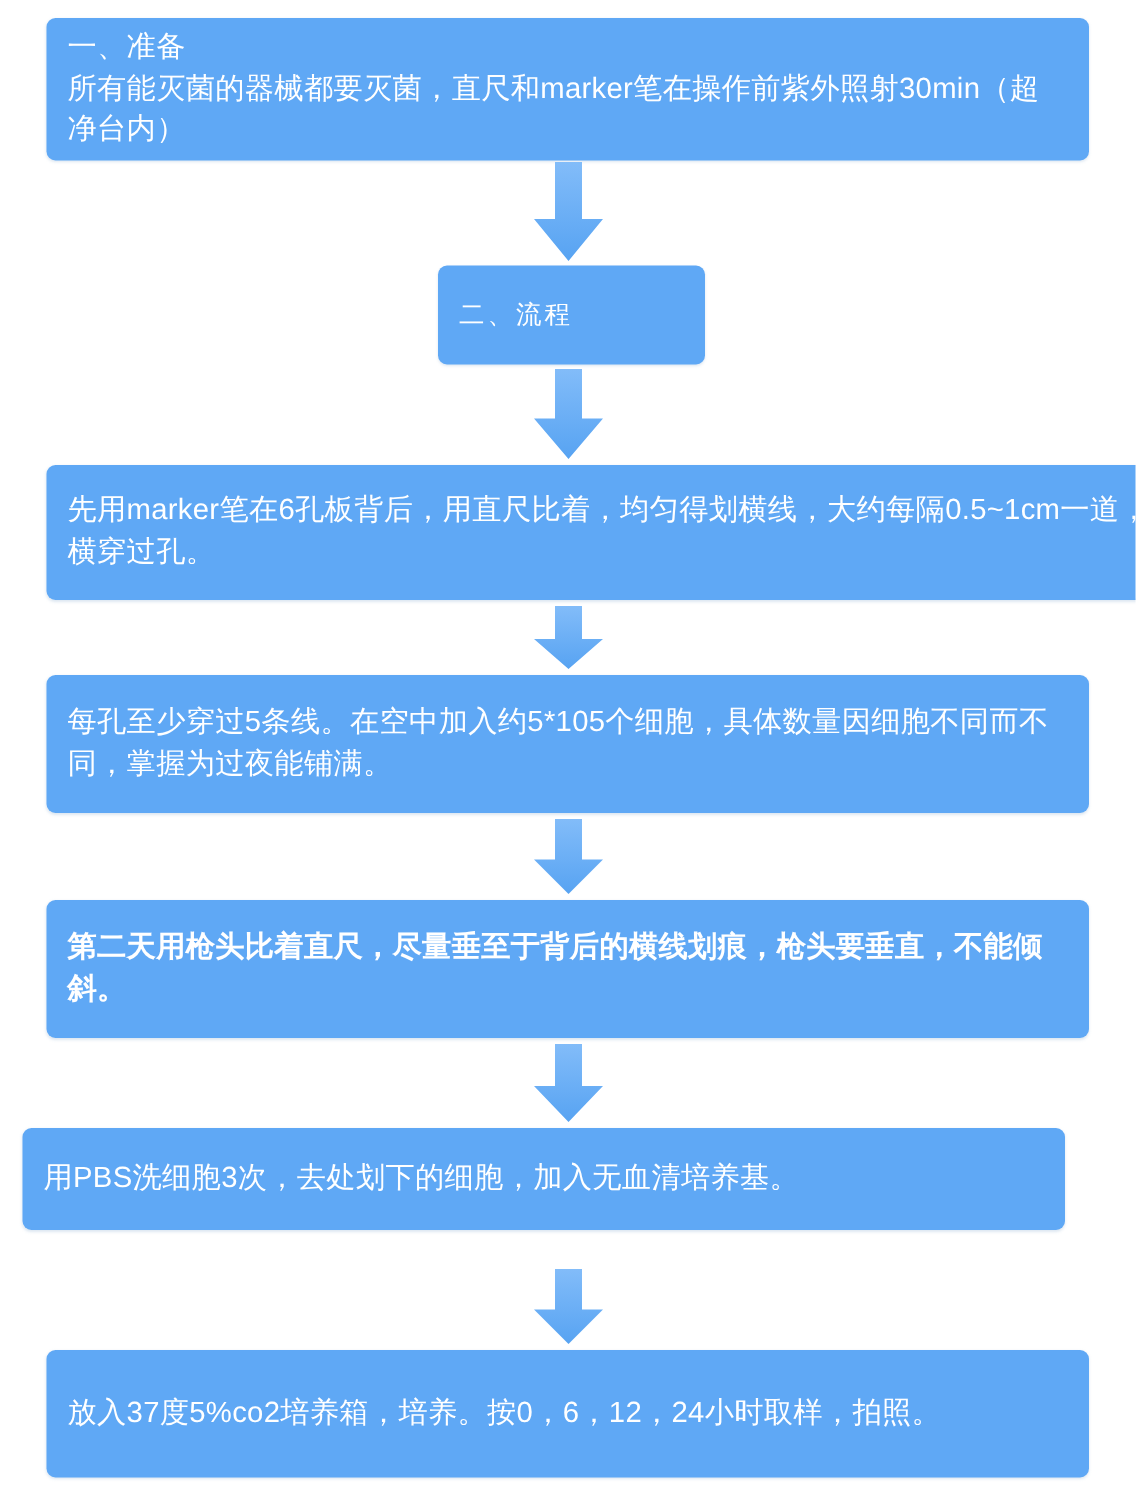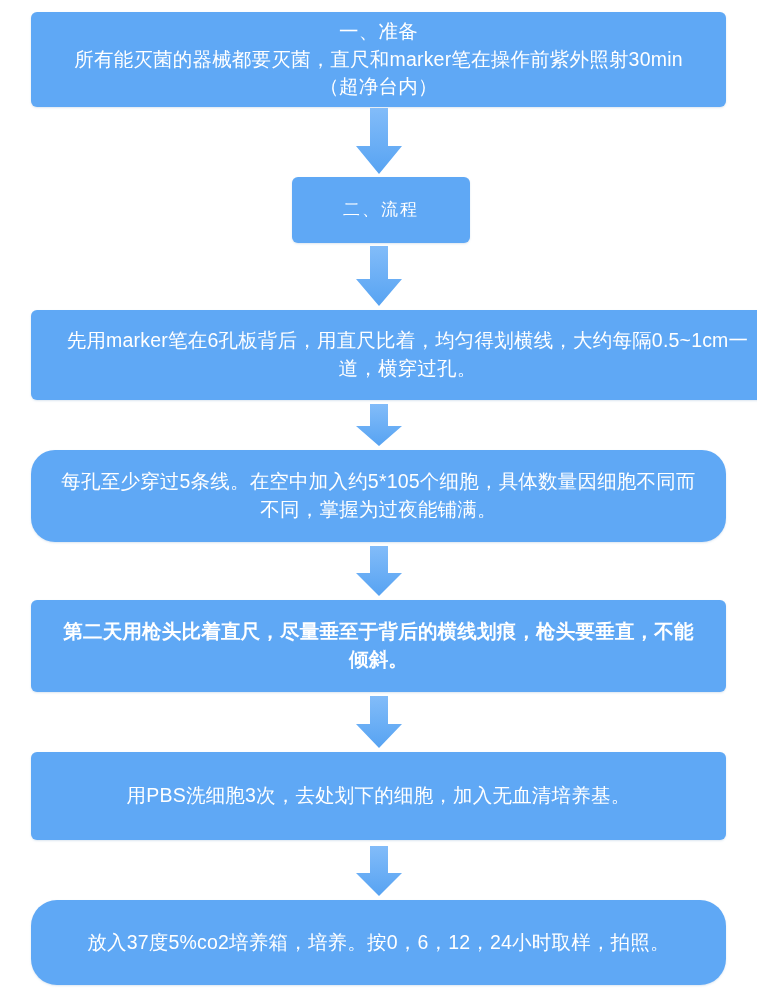--- a/index.html
+++ b/index.html
@@ -25,42 +25,42 @@
 
   .node {
     position: absolute;
     box-sizing: border-box;
     background: #5fa8f5;
     border-radius: 6px;
     color: #ffffff;
     display: flex;
     align-items: center;
     justify-content: center;
-    text-align: center;
+    text-align: left;
     line-height: 1.42;
     font-size: 19.5px;
     letter-spacing: 0.2px;
-    padding: 4px 28px;
+    padding: 4px 14px;
     box-shadow: 0 1px 2px rgba(120,160,200,0.25);
   }
 
   .node .txt {
     display: block;
     width: 100%;
     white-space: pre-line;
   }
 
   
   .n1 { left: 31px;  top: 12px;  width: 695px; height: 95px;  }
   .n2 { left: 292px; top: 177px; width: 178px; height: 66px;  }
   .n3 { left: 31px;  top: 310px; width: 753px; height: 90px;  }
-  .n4 { left: 31px;  top: 450px; width: 695px; height: 92px; border-radius: 24px;  }
+  .n4 { left: 31px;  top: 450px; width: 695px; height: 92px;  }
   .n5 { left: 31px;  top: 600px; width: 695px; height: 92px; font-weight: bold;  }
-  .n6 { left: 31px;  top: 752px; width: 695px; height: 88px;  }
-  .n7 { left: 31px;  top: 900px; width: 695px; height: 85px; border-radius: 26px;  }
+  .n6 { left: 15px;  top: 752px; width: 695px; height: 68px;  }
+  .n7 { left: 31px;  top: 900px; width: 695px; height: 85px;  }
 
   
   .n2 .txt { font-size: 17px; letter-spacing: 2px; }
 
   .arrow {
     position: absolute;
     width: 48px;
   }
   .arrow svg { display: block; width: 48px; height: 100%; }
 

